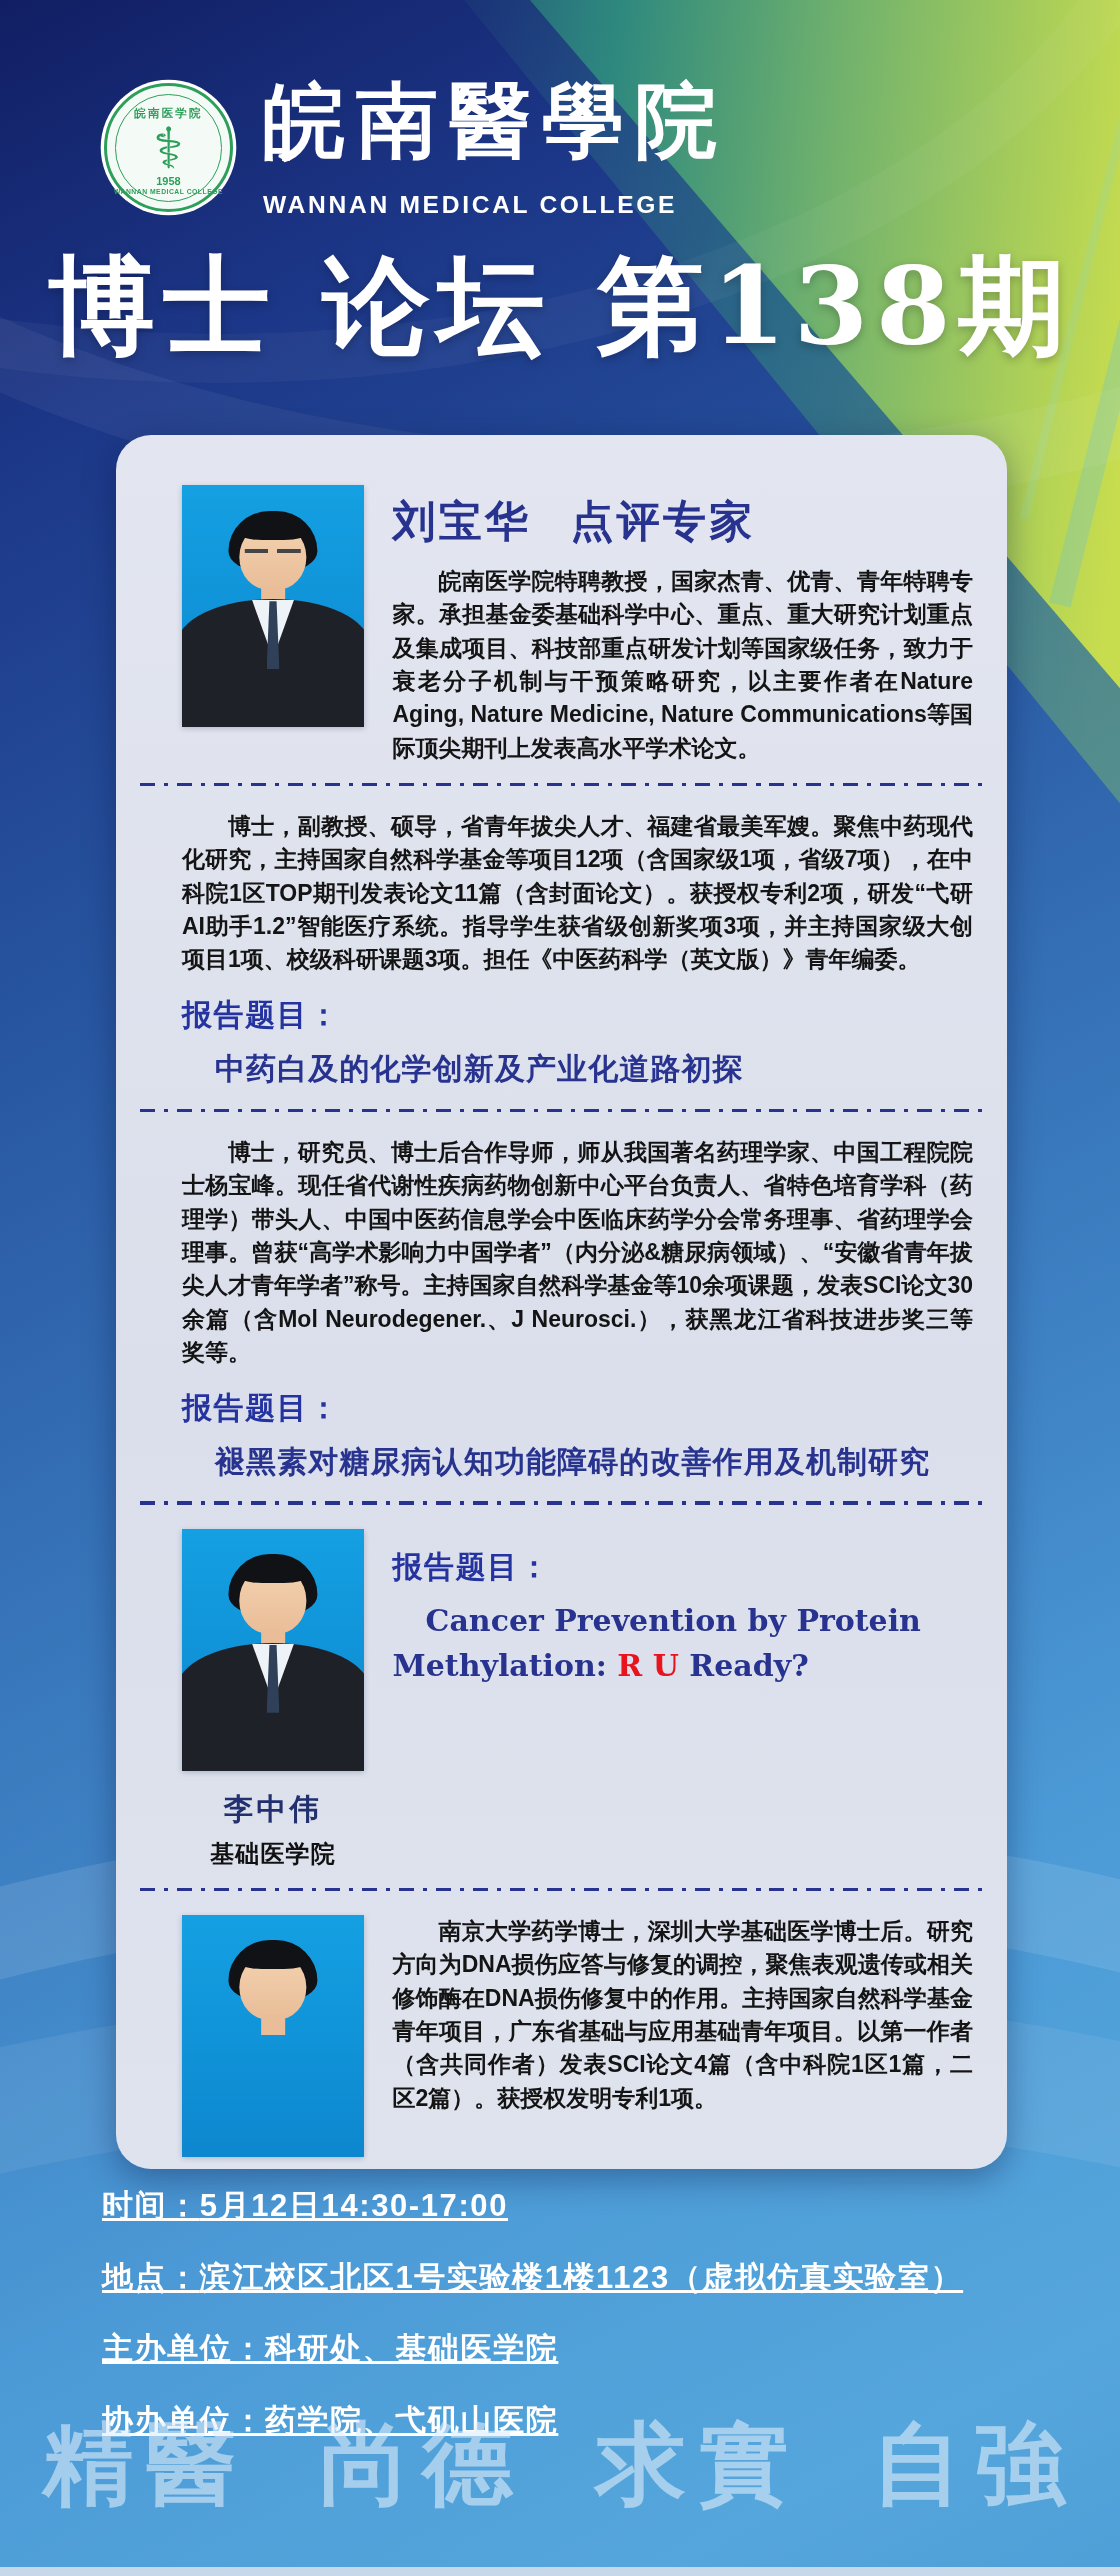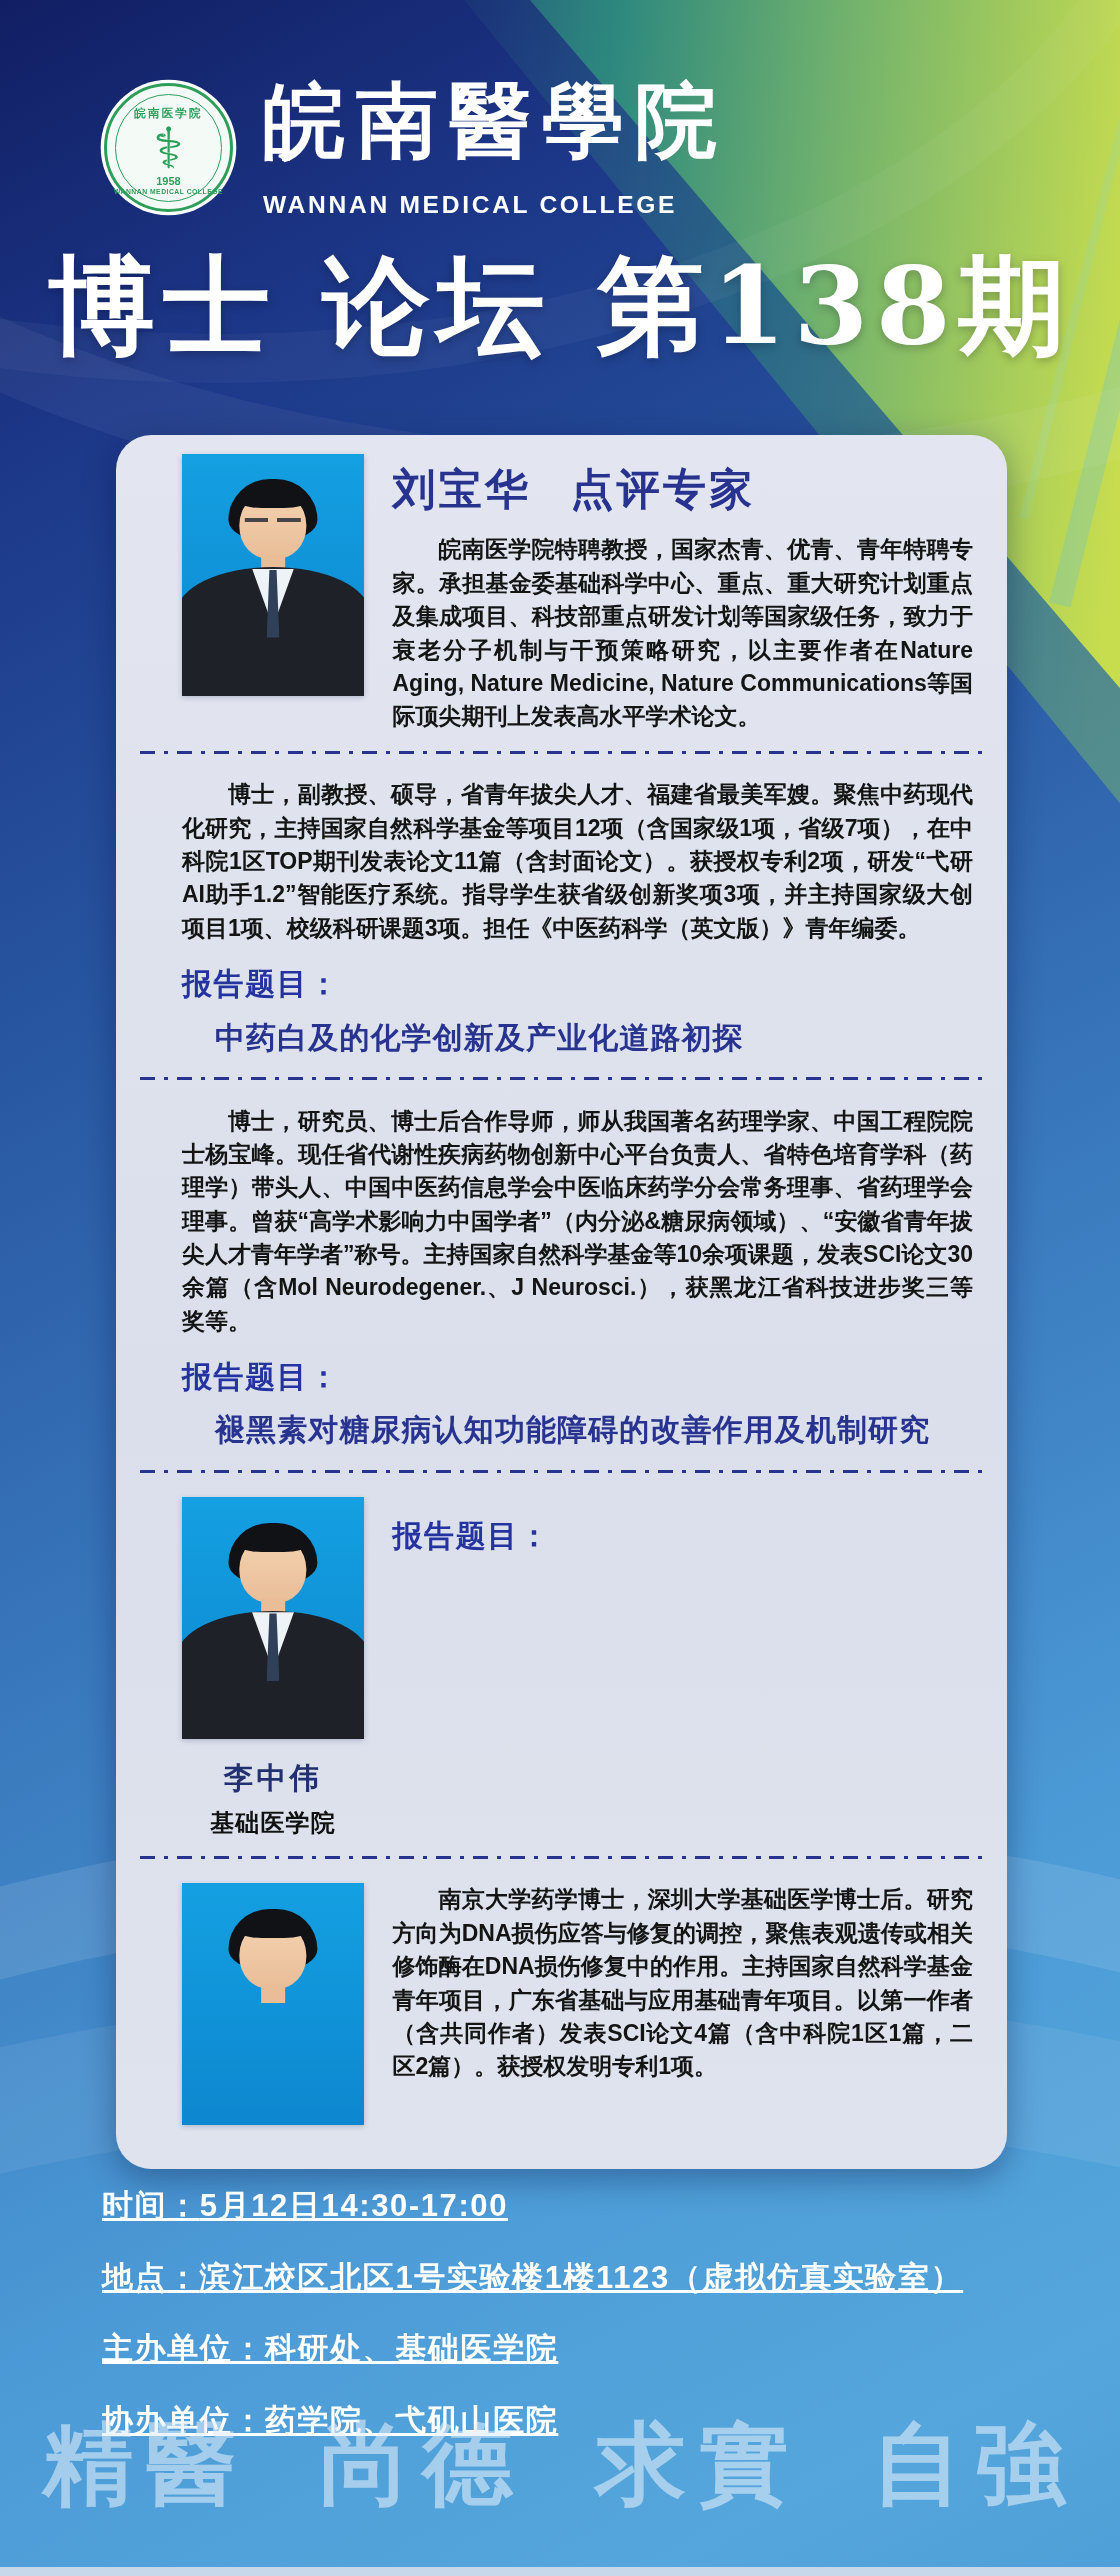--- a/index.html
+++ b/index.html
@@ -41,21 +41,21 @@
   .college-en { font-size:24.6px; color:#ffffff; letter-spacing:2.7px; font-weight:bold; margin-top:7.7px; }
 
   
   .forum-title { position:absolute; top:235px; left:0; width:100%; text-align:center;
     font-family:"DejaVu Serif","Liberation Serif",serif; font-weight:bold; font-size:107px; color:#ffffff;
     letter-spacing:7.7px; text-shadow:0 3.3px 9.9px rgba(0,0,20,.25); white-space:nowrap; }
 
   
   .card { position:absolute; left:116px; top:435px; width:891px; height:1734px; border-radius:35px;
     background:linear-gradient(180deg,#e3e6f0 0%,#dadfeb 55%,#dfe3ee 100%);
-    box-shadow:0 9.9px 33px rgba(5,15,60,.35); overflow:hidden; display:flex; flex-direction:column; }
+    box-shadow:0 9.9px 33px rgba(5,15,60,.35); overflow:hidden; display:flex; flex-direction:column;justify-content:flex-end; }
   .section { display:flex; gap:28.5px; padding:18.6px 34px 12px 66px; }
   .section .left { width:182px; flex:none; display:flex; flex-direction:column; align-items:center; }
   .section .right { flex:1; min-width:0; }
   .divider { height:3.3px; margin:5.5px 24px;
     background:repeating-linear-gradient(90deg,#27338f 0 15.3px,transparent 15.3px 24px,#27338f 24px 28.5px,transparent 28.5px 37px); }
 
   
   .photo { width:182px; height:242px; position:relative; overflow:hidden;
     background:linear-gradient(180deg,#14a0e2 0%,#0d87cf 100%); box-shadow:0 1.6px 5.5px rgba(20,40,90,.25); }
   .p-hair { position:absolute; top:10.5%; left:50%; transform:translateX(-50%); width:49%; height:25%;
@@ -182,20 +182,23 @@
           <div class="p-neck"></div>
           <div class="p-body"></div>
           <div class="p-shirt"></div>
           <div class="p-tie"></div>
         </div>
         <div class="p-name">李中伟</div>
         <div class="p-aff">基础医学院</div>
       </div>
       <div class="right">
         <div class="report-label">报告题目：</div>
+        <div class="report-title en">
+          <span>Cancer Prevention by Protein Methylation: </span><span class="red">R U</span><span> Ready?</span>
+        </div>
       </div>
     </div>
 
     <div class="divider"></div>
 
     <div class="section">
       <div class="left">
         <div class="photo tie-blue">
           <div class="p-hair"></div>
           <div class="p-head"></div>

